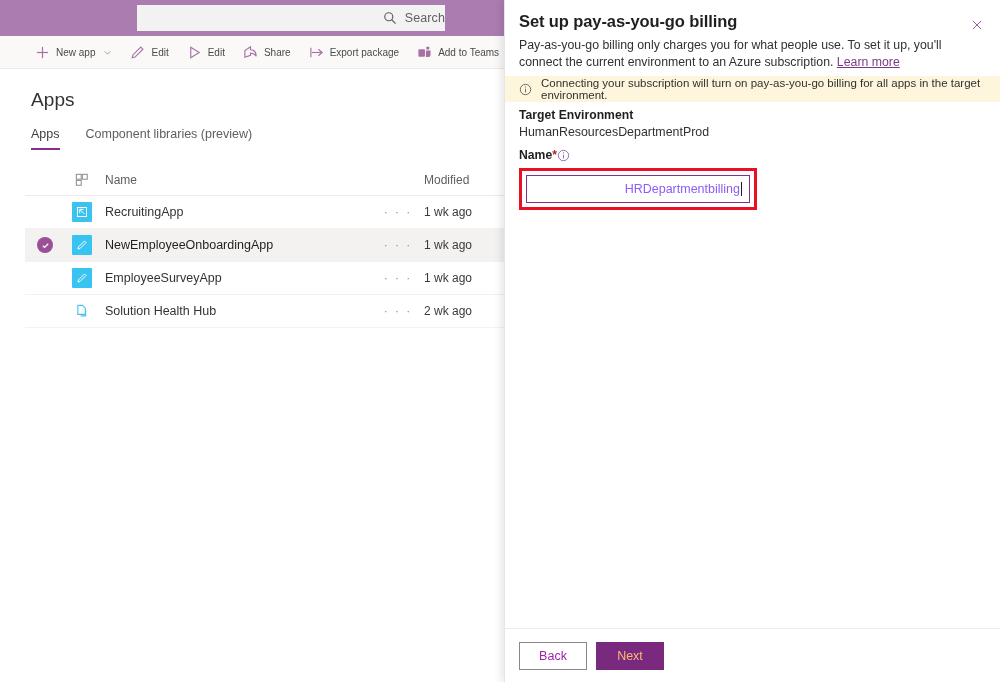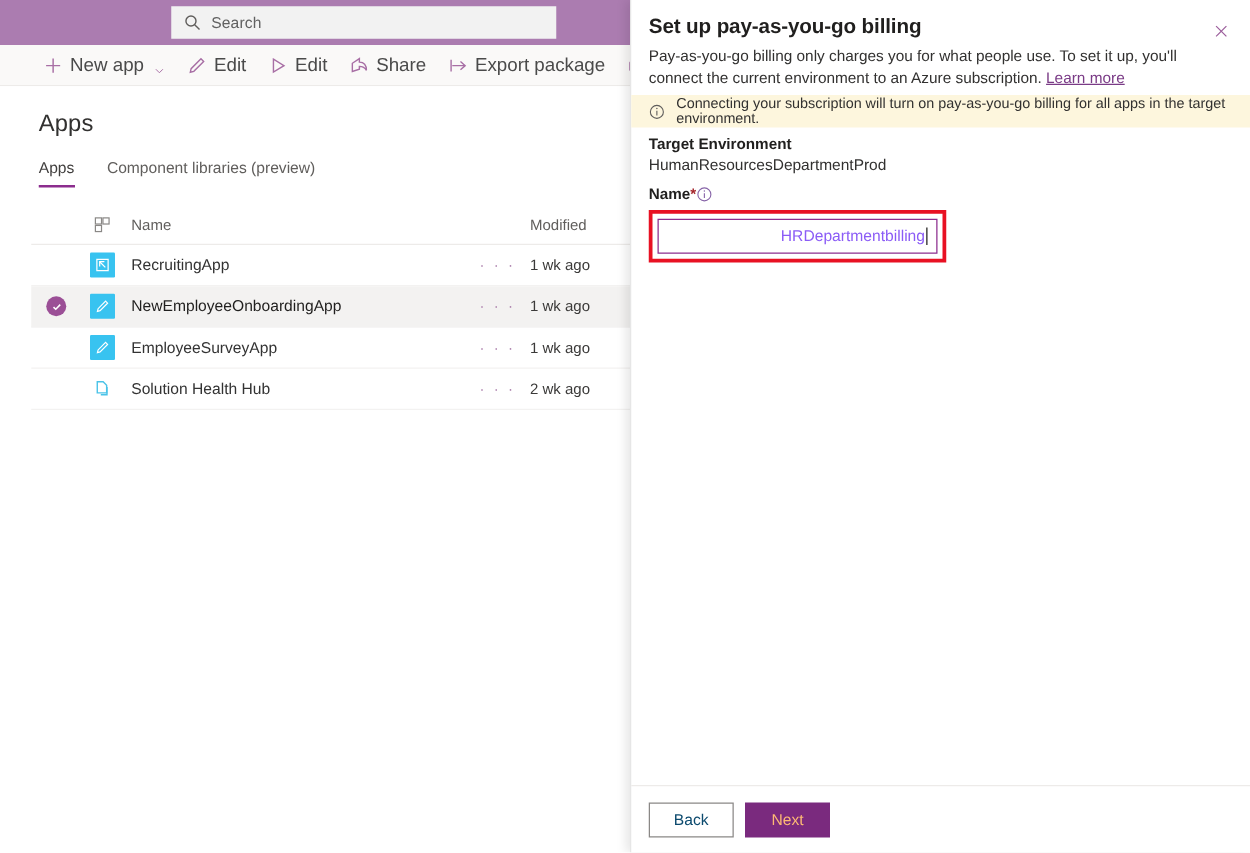--- a/index.html
+++ b/index.html
@@ -32,20 +32,21 @@
   }
   .search-box {
     position: absolute;
     left: 137px; top: 5px;
     width: 308px; height: 26px;
     background: #f2f2f2;
     display: flex;
     align-items: center;
     padding-left: 10px;
     gap: 8px;
+    justify-content: flex-end;
   }
   .search-icon { width: 14px; height: 14px; flex: none; color: #605e5c; }
   .search-icon svg { display: block; }
   .search-ph {
     font-size: 12.5px;
     color: #616161;
     letter-spacing: .1px;
   }
 
   
@@ -61,21 +62,21 @@
     gap: 0px;
     overflow: hidden;
   }
   .cmd {
     display: flex;
     align-items: center;
     gap: 6px;
     height: 44px;
     padding: 0 9px;
     color: #68447a;
-    font-size: 15px;
+    font-size: 10px;
     white-space: nowrap;
     cursor: default;
     justify-content: flex-end;
   }
   .cmd .ic { width: 15px; height: 15px; flex: none; color: #a86fa5; display: block; }
   .cmd .ic svg { display: block; }
   .cmd .lbl { color: #4a4a4a; }
   .cmd .chev { width: 9px; height: 9px; color: #a86fa5; margin-left: 2px; }
 
   
@@ -300,21 +301,21 @@
     font-size: 12.5px;
     display: flex;
     align-items: center;
     justify-content: center;
     cursor: pointer;
     border: 1px solid transparent;
   }
   .btn-sec {
     background: #ffffff;
     border-color: #8a8886;
-    color: #0c4a6e;
+    color: #a21caf;
   }
   .btn-pri {
     background: #7a2a7e;
     color: #fdba74;
   }
 </style>
 </head>
 <body>
 
 <div id="app">

